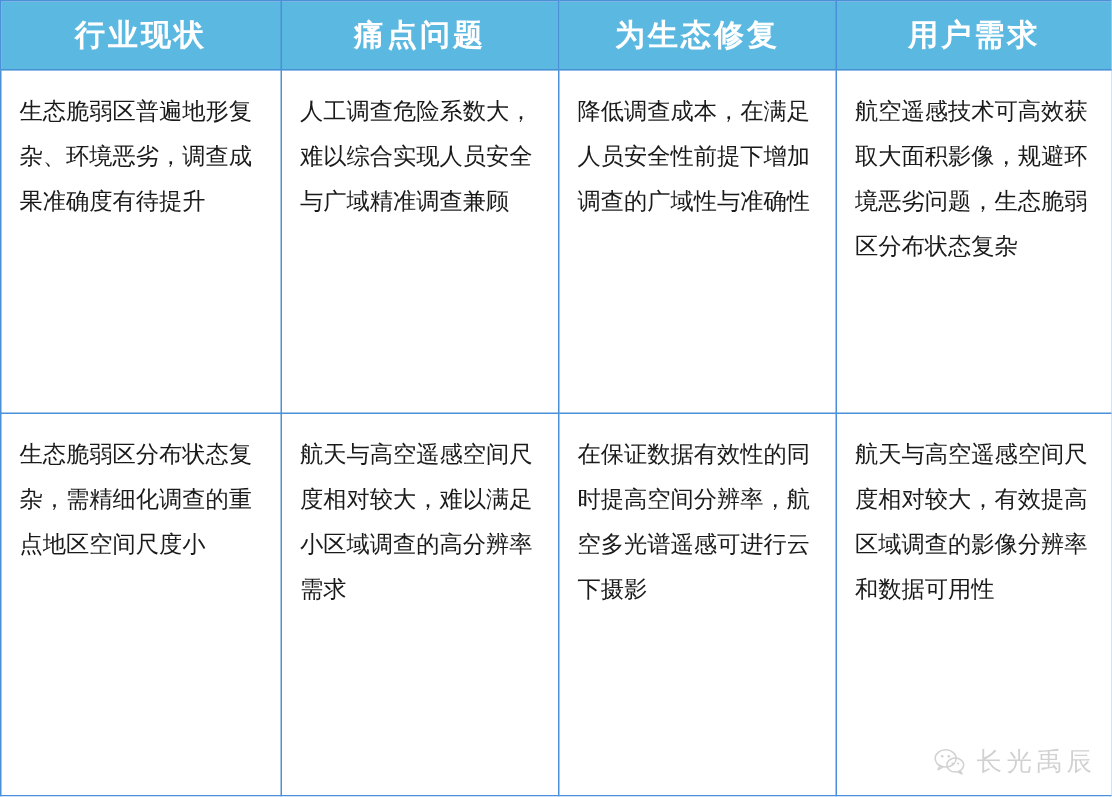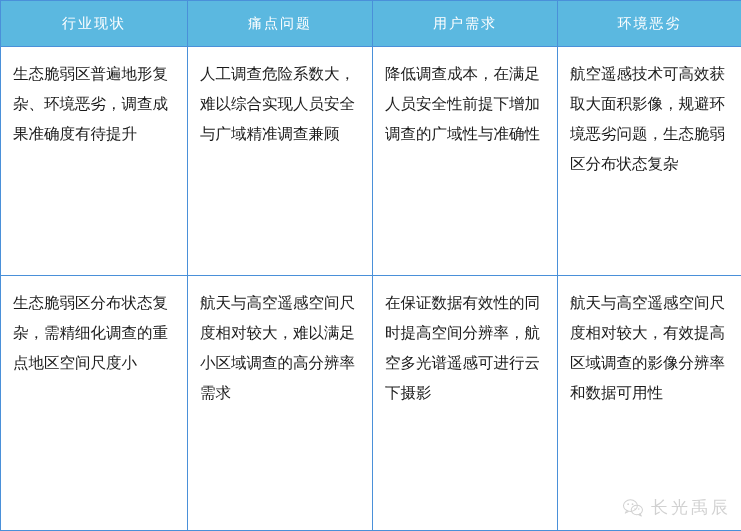--- a/index.html
+++ b/index.html
@@ -29,22 +29,22 @@
   }
 
   table.matrix col.c1 { width: 187px; }
   table.matrix col.c2 { width: 185px; }
   table.matrix col.c3 { width: 185px; }
   table.matrix col.c4 { width: 184px; }
 
   thead th {
     background: #5bb8e0;
     color: #ffffff;
-    font-size: 14px;
-    font-weight: normal;
+    font-size: 20px;
+    font-weight: bold;
     letter-spacing: 2px;
     height: 45px;
     padding: 0;
     text-align: center;
     vertical-align: middle;
     border-left: 1px solid #4a90d9;
     border-right: 1px solid #4a90d9;
     border-top: 1px solid #4a90d9;
     border-bottom: 1px solid #4a90d9;
     white-space: nowrap;
@@ -110,22 +110,22 @@
     <colgroup>
       <col class="c1">
         <col class="c2">
         <col class="c3">
         <col class="c4">
     </colgroup>
     <thead>
       <tr>
         <th>行业现状</th>
         <th>痛点问题</th>
+        <th>为生态修复</th>
         <th>用户需求</th>
-        <th>环境恶劣</th>
       </tr>
     </thead>
     <tbody>
       <tr class="row-1">
         <td>生态脆弱区普遍地形复杂、环境恶劣，调查成果准确度有待提升</td>
         <td>人工调查危险系数大，难以综合实现人员安全与广域精准调查兼顾</td>
         <td>降低调查成本，在满足人员安全性前提下增加调查的广域性与准确性</td>
         <td>航空遥感技术可高效获取大面积影像，规避环境恶劣问题，生态脆弱区分布状态复杂</td>
       </tr>
       <tr class="row-2">

